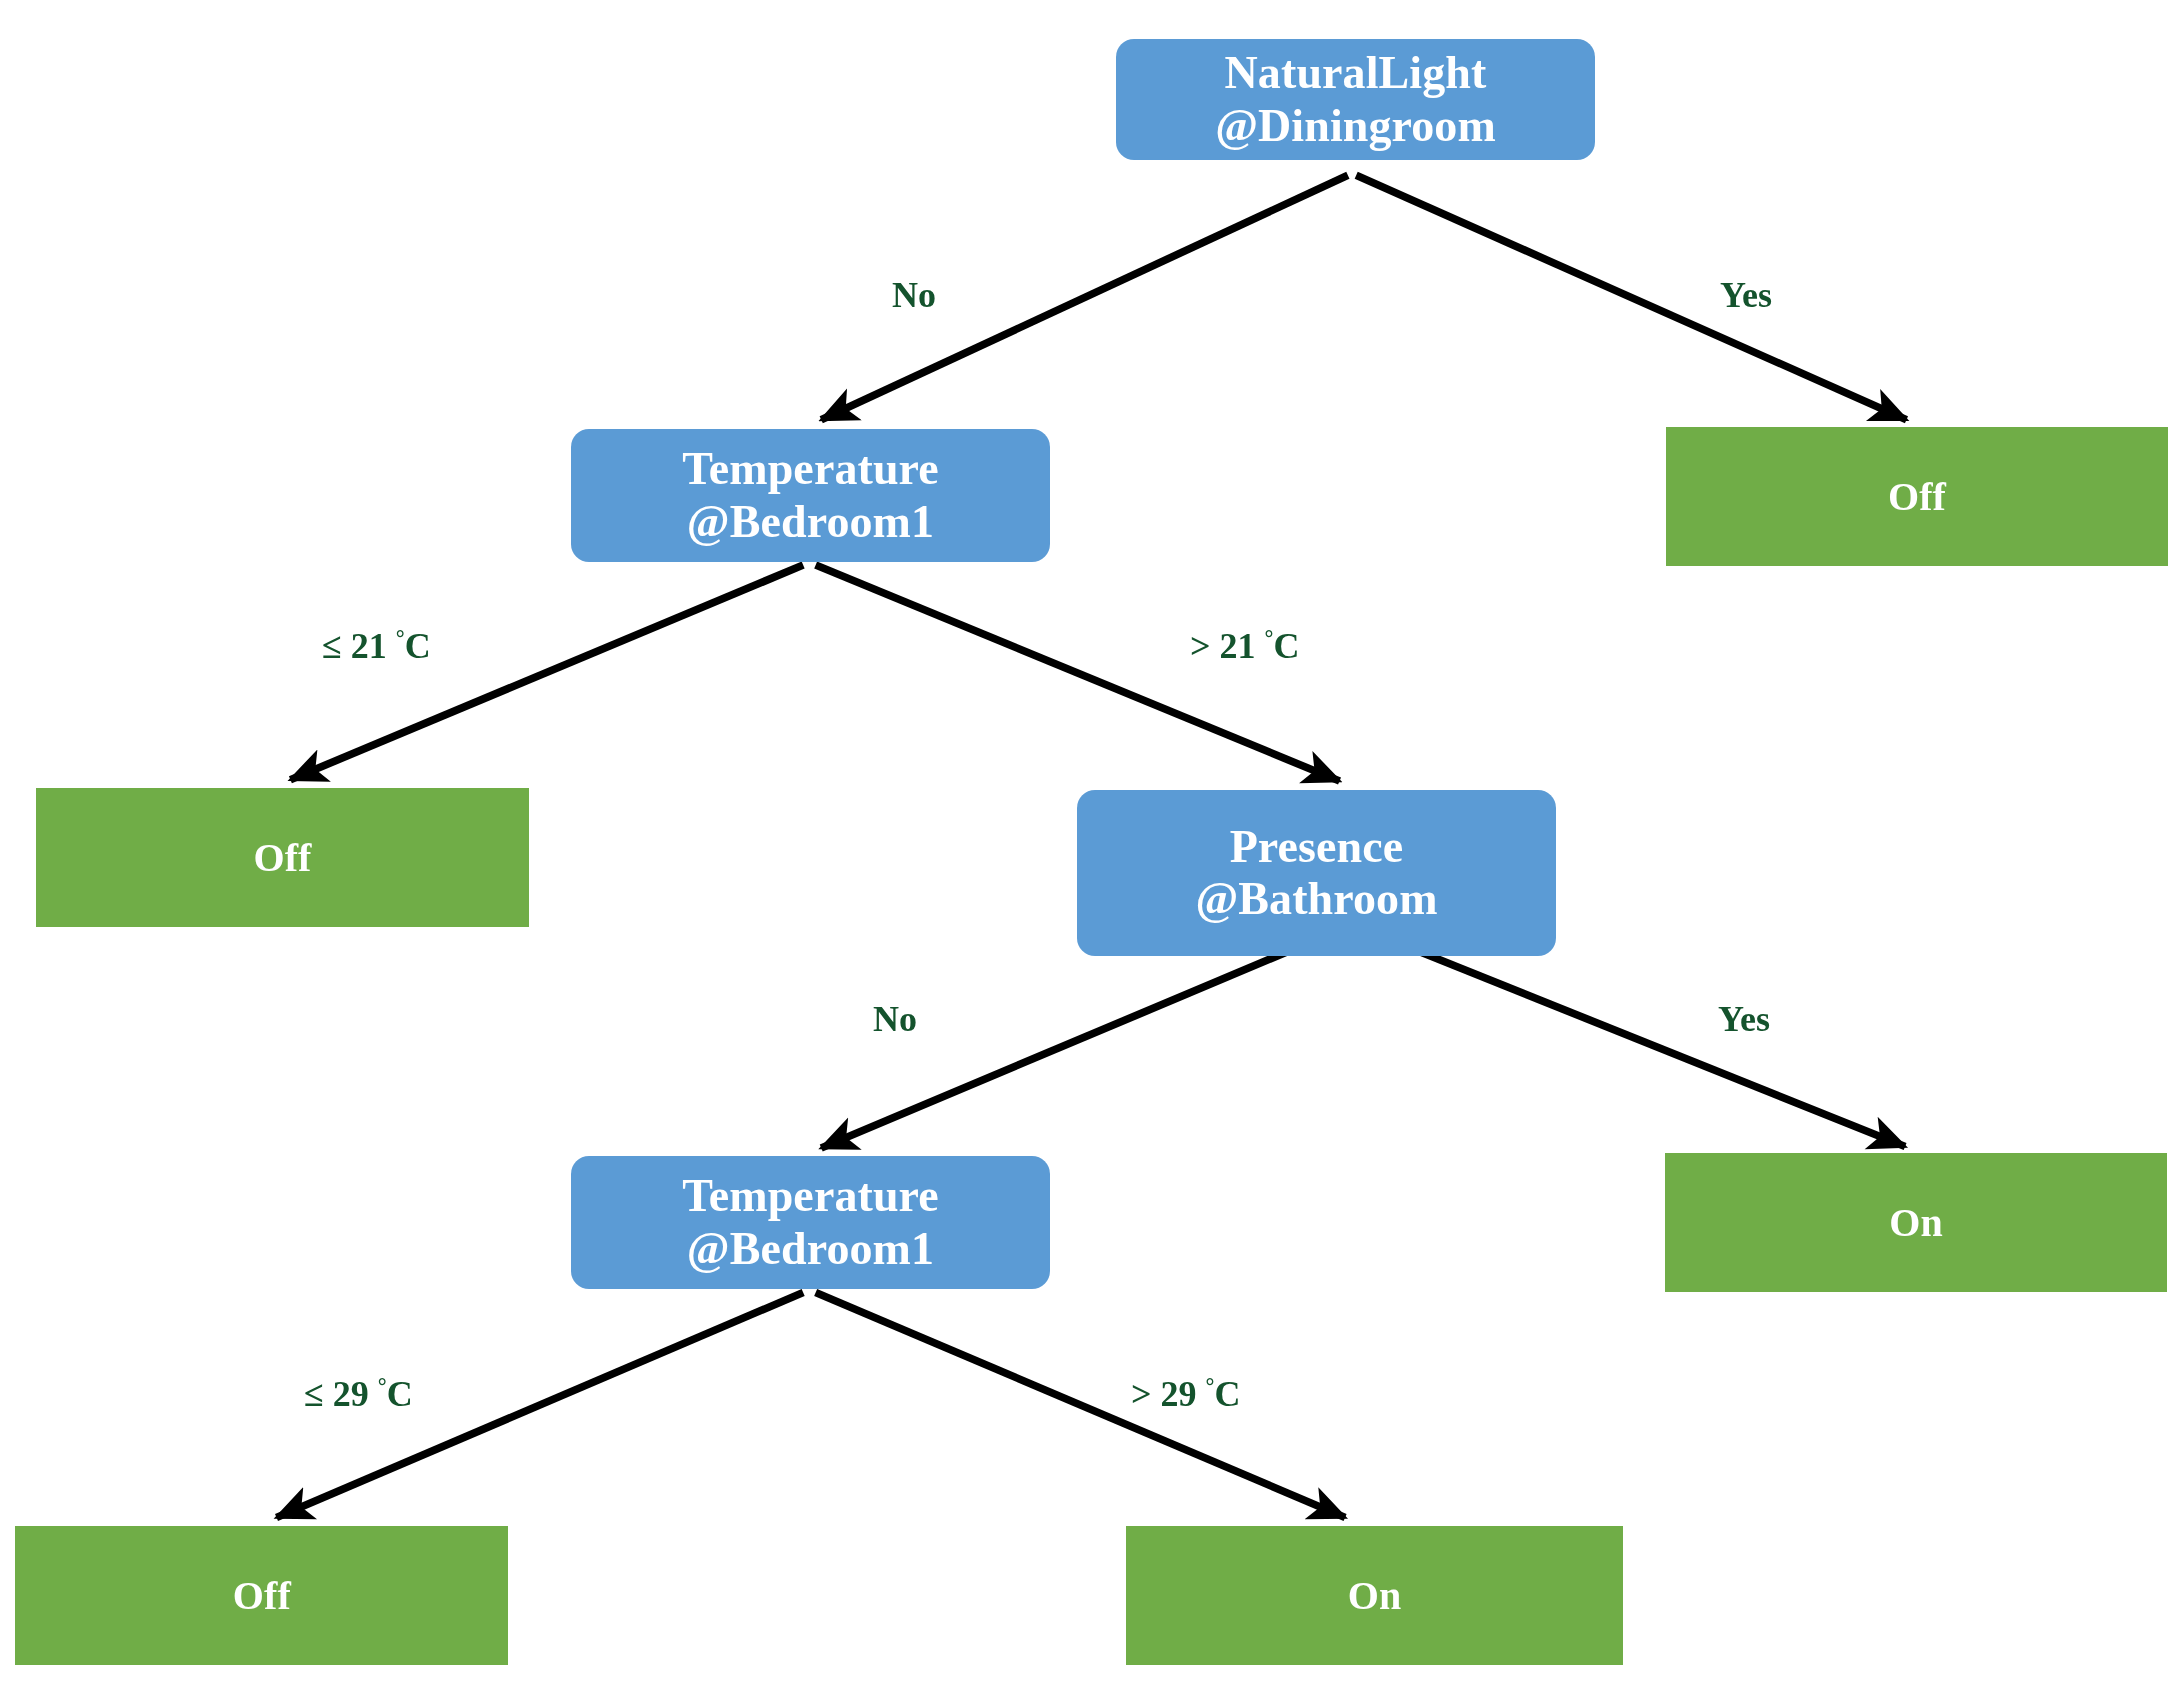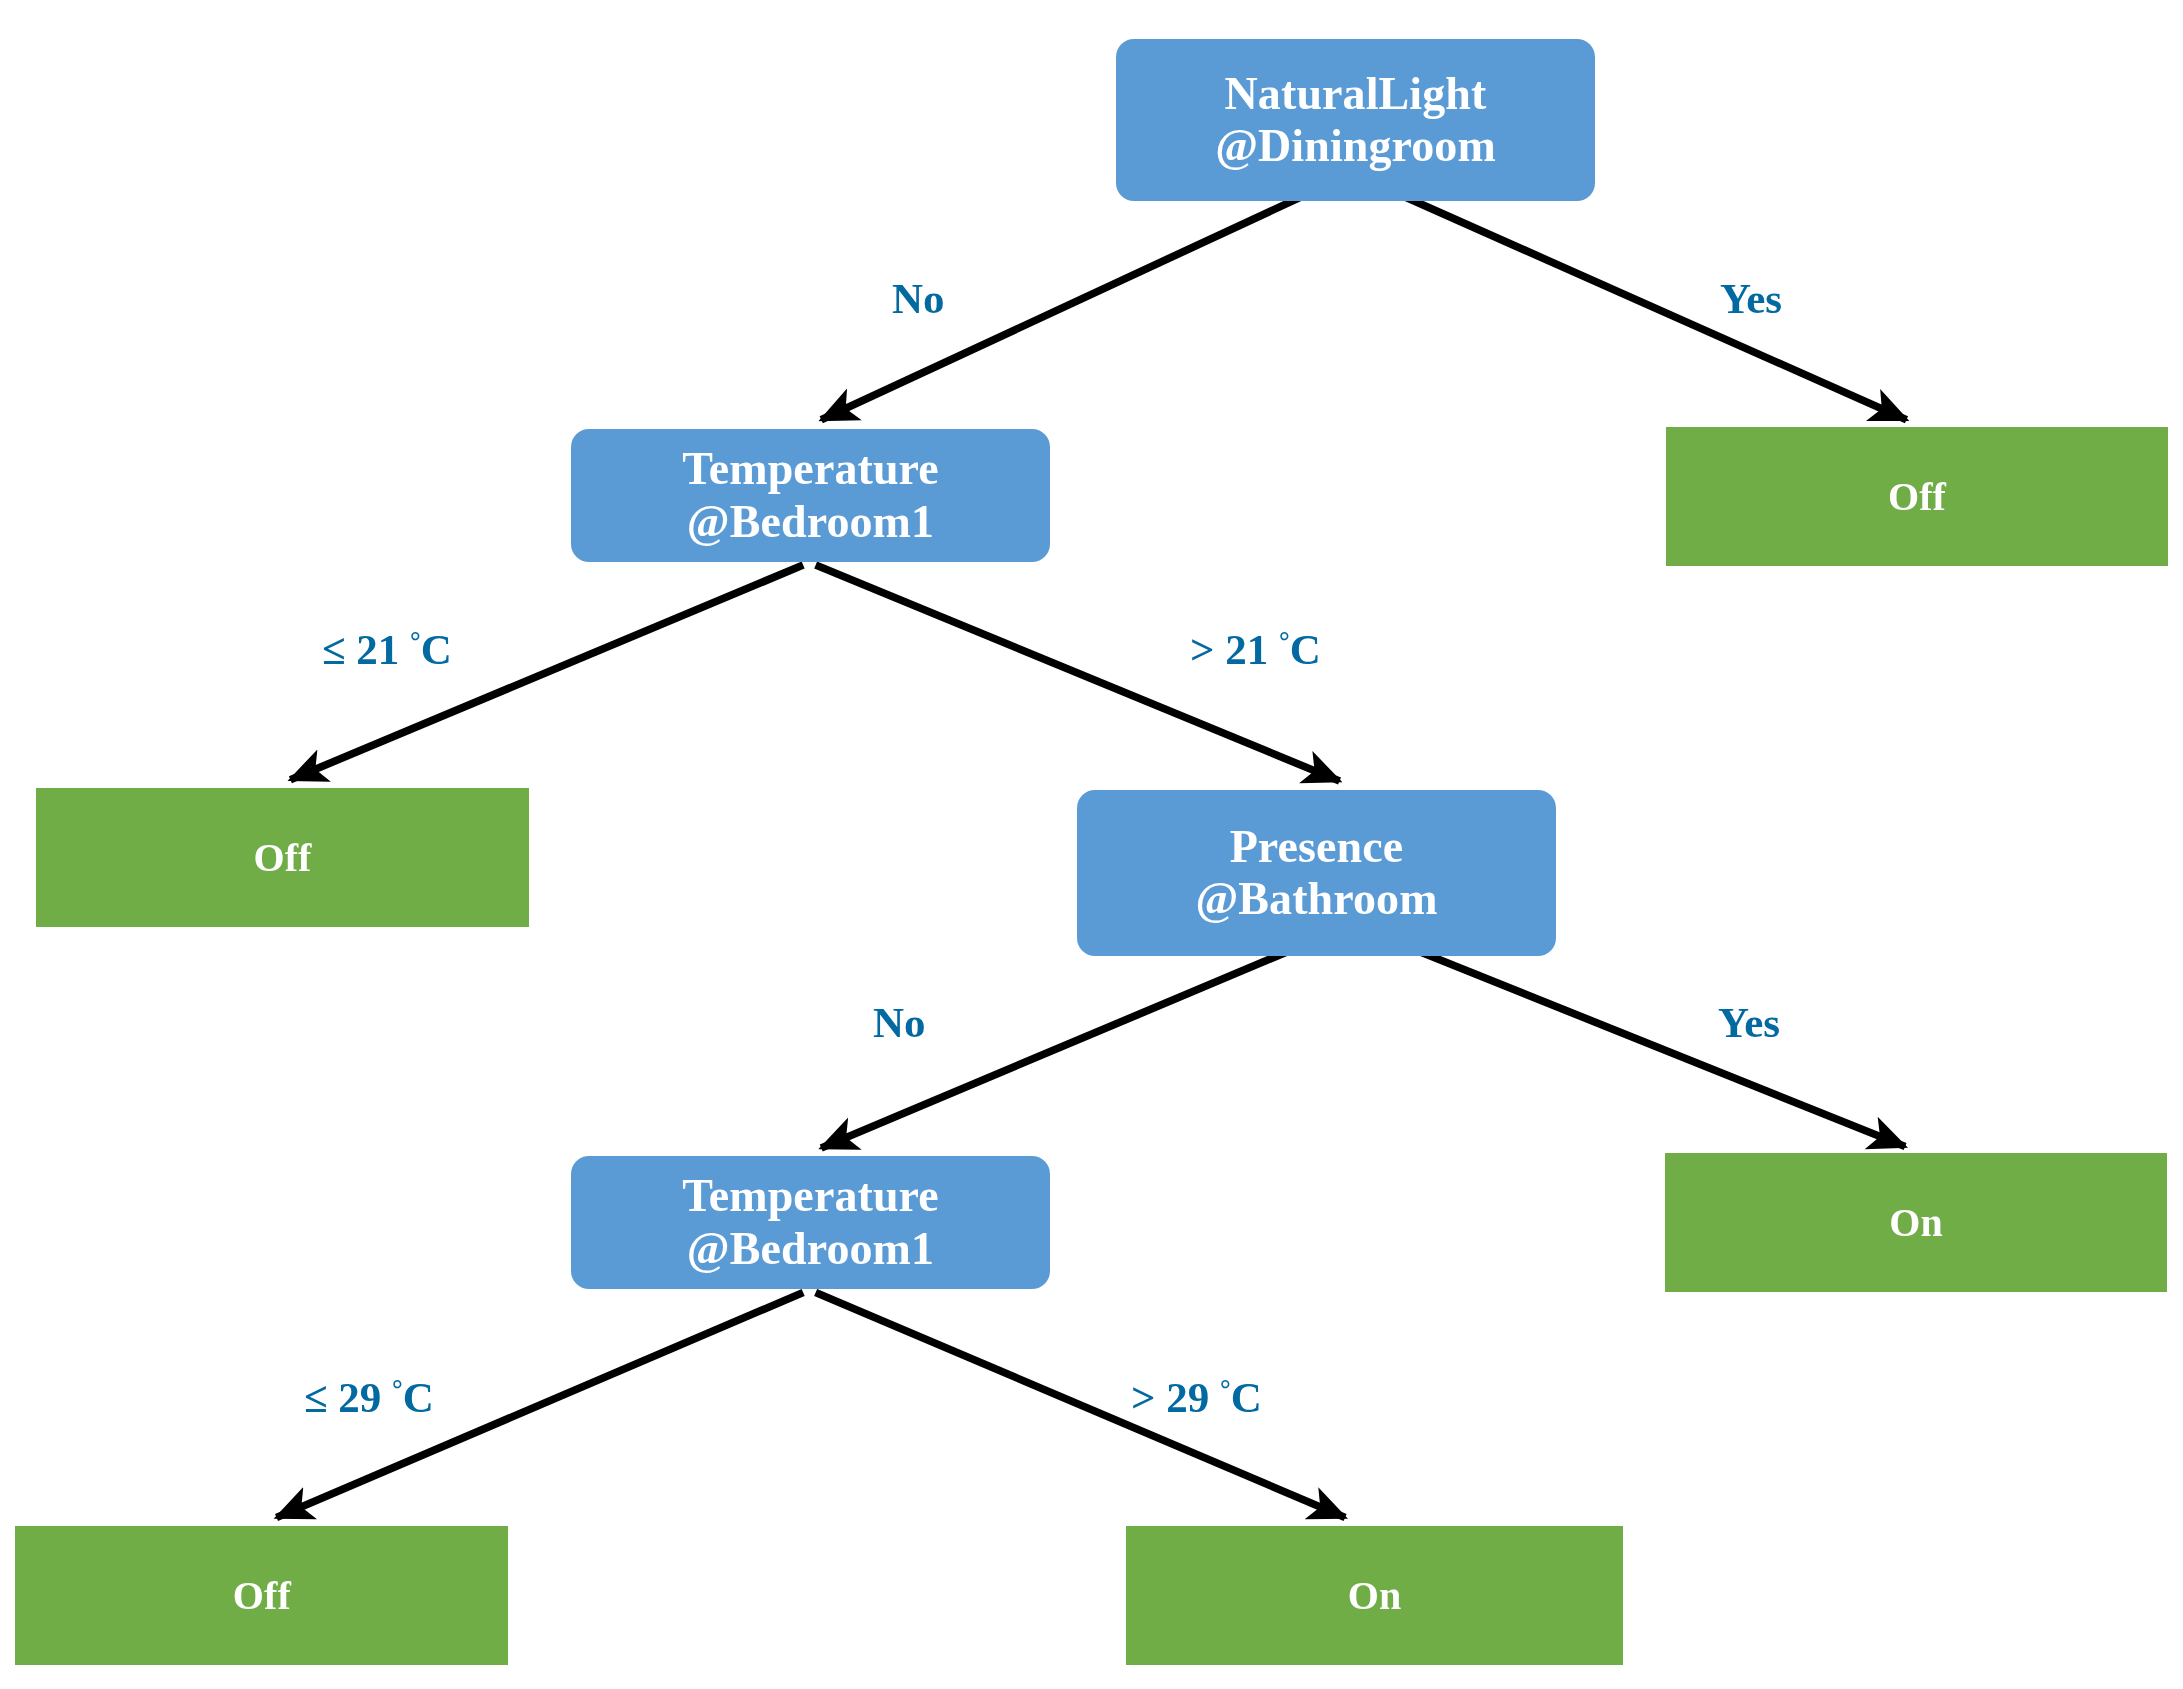--- a/index.html
+++ b/index.html
@@ -44,23 +44,23 @@
     background: #70AD47;
     border-radius: 0;
     font-size: 40px;
   }
   .node .line1, .node .line2 {
     display: block;
     white-space: nowrap;
   }
   .edge-label {
     position: absolute;
-    color: #0369a1;
+    color: #14532d;
     font-weight: bold;
-    font-size: 43px;
+    font-size: 36px;
     white-space: nowrap;
     line-height: 1;
   }
   .edge-label .deg {
     font-size: 0.62em;
     vertical-align: 0.52em;
     letter-spacing: 0;
   }
 </style>
 </head>
@@ -80,21 +80,21 @@
         <line x1="1156" y1="813" x2="418" y2="1122"></line>
         <line x1="1174" y1="813" x2="1928" y2="1124"></line>
         <line x1="1940" y1="1333" x2="1182" y2="1652"></line>
         <line x1="1952" y1="1333" x2="2742" y2="1650"></line>
         <line x1="1156" y1="1860" x2="398" y2="2184"></line>
         <line x1="1174" y1="1860" x2="1936" y2="2184"></line>
       </g>
   </svg>
 
   <div id="node-layer">
-      <div class="node decision" style="left: 1116px; top: 39px; width: 479px; height: 162px;">
+      <div class="node decision" style="left: 1116px; top: 39px; width: 479px; height: 121px;">
         <span class="line1">NaturalLight</span>
         <span class="line2">@Diningroom</span>
       </div>
       <div class="node decision" style="left: 571px; top: 429px; width: 479px; height: 133px;">
         <span class="line1">Temperature</span>
         <span class="line2">@Bedroom1</span>
       </div>
       <div class="node leaf" style="left: 1666px; top: 427px; width: 502px; height: 139px;">
         <span class="line1">Off</span>
       </div>

